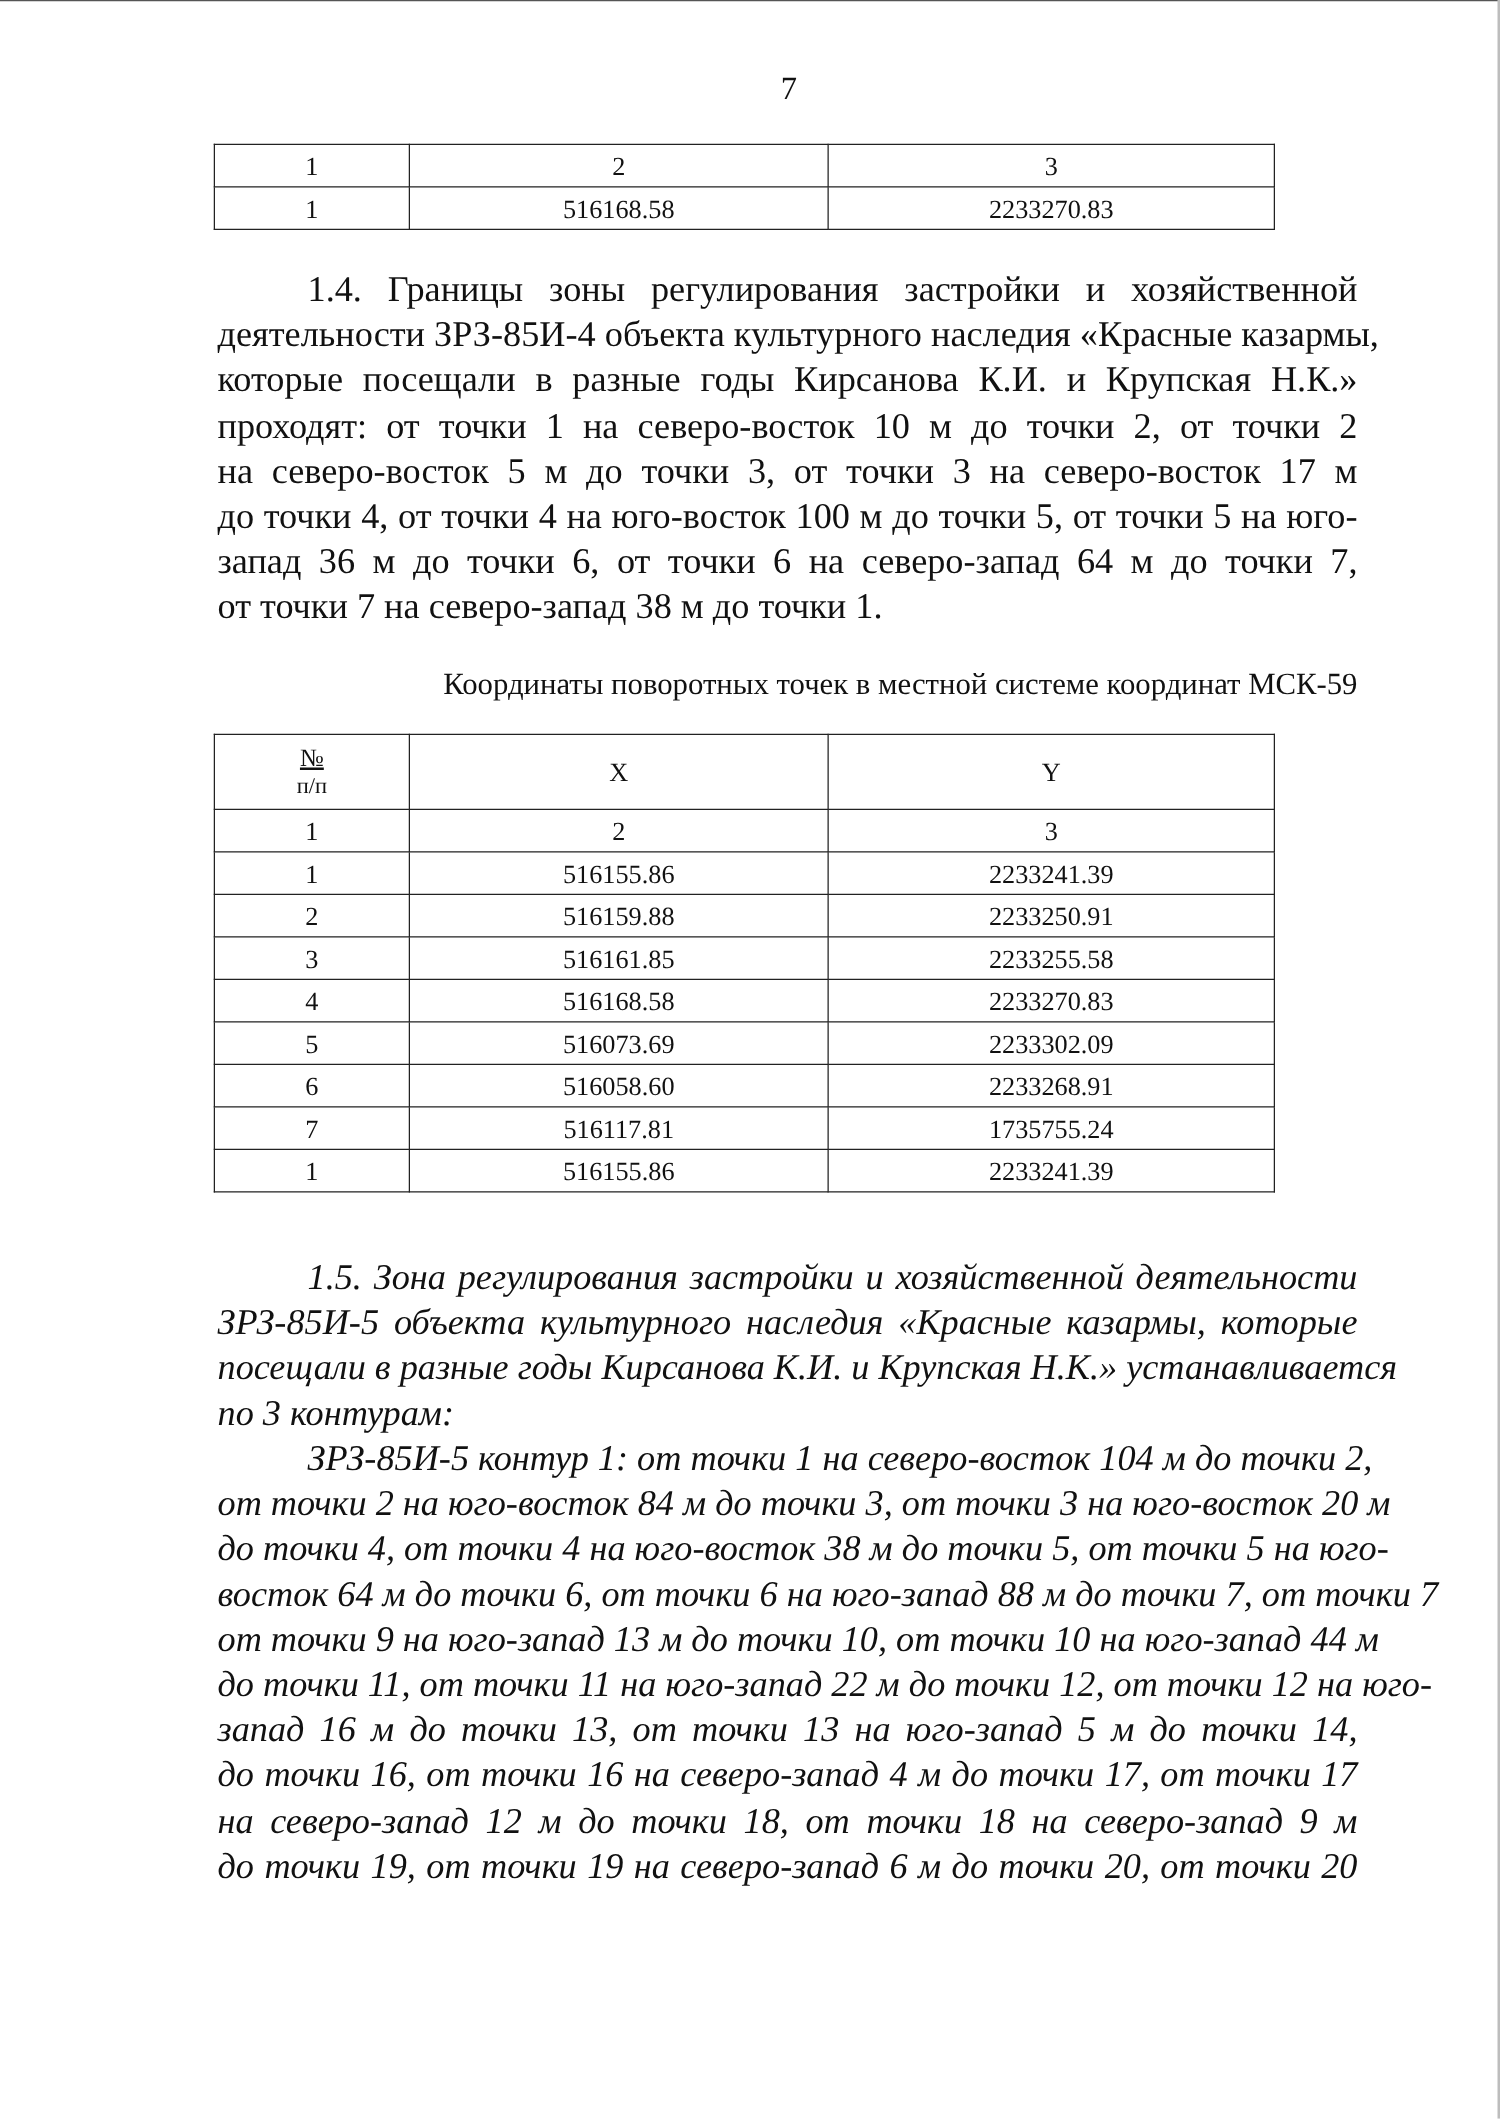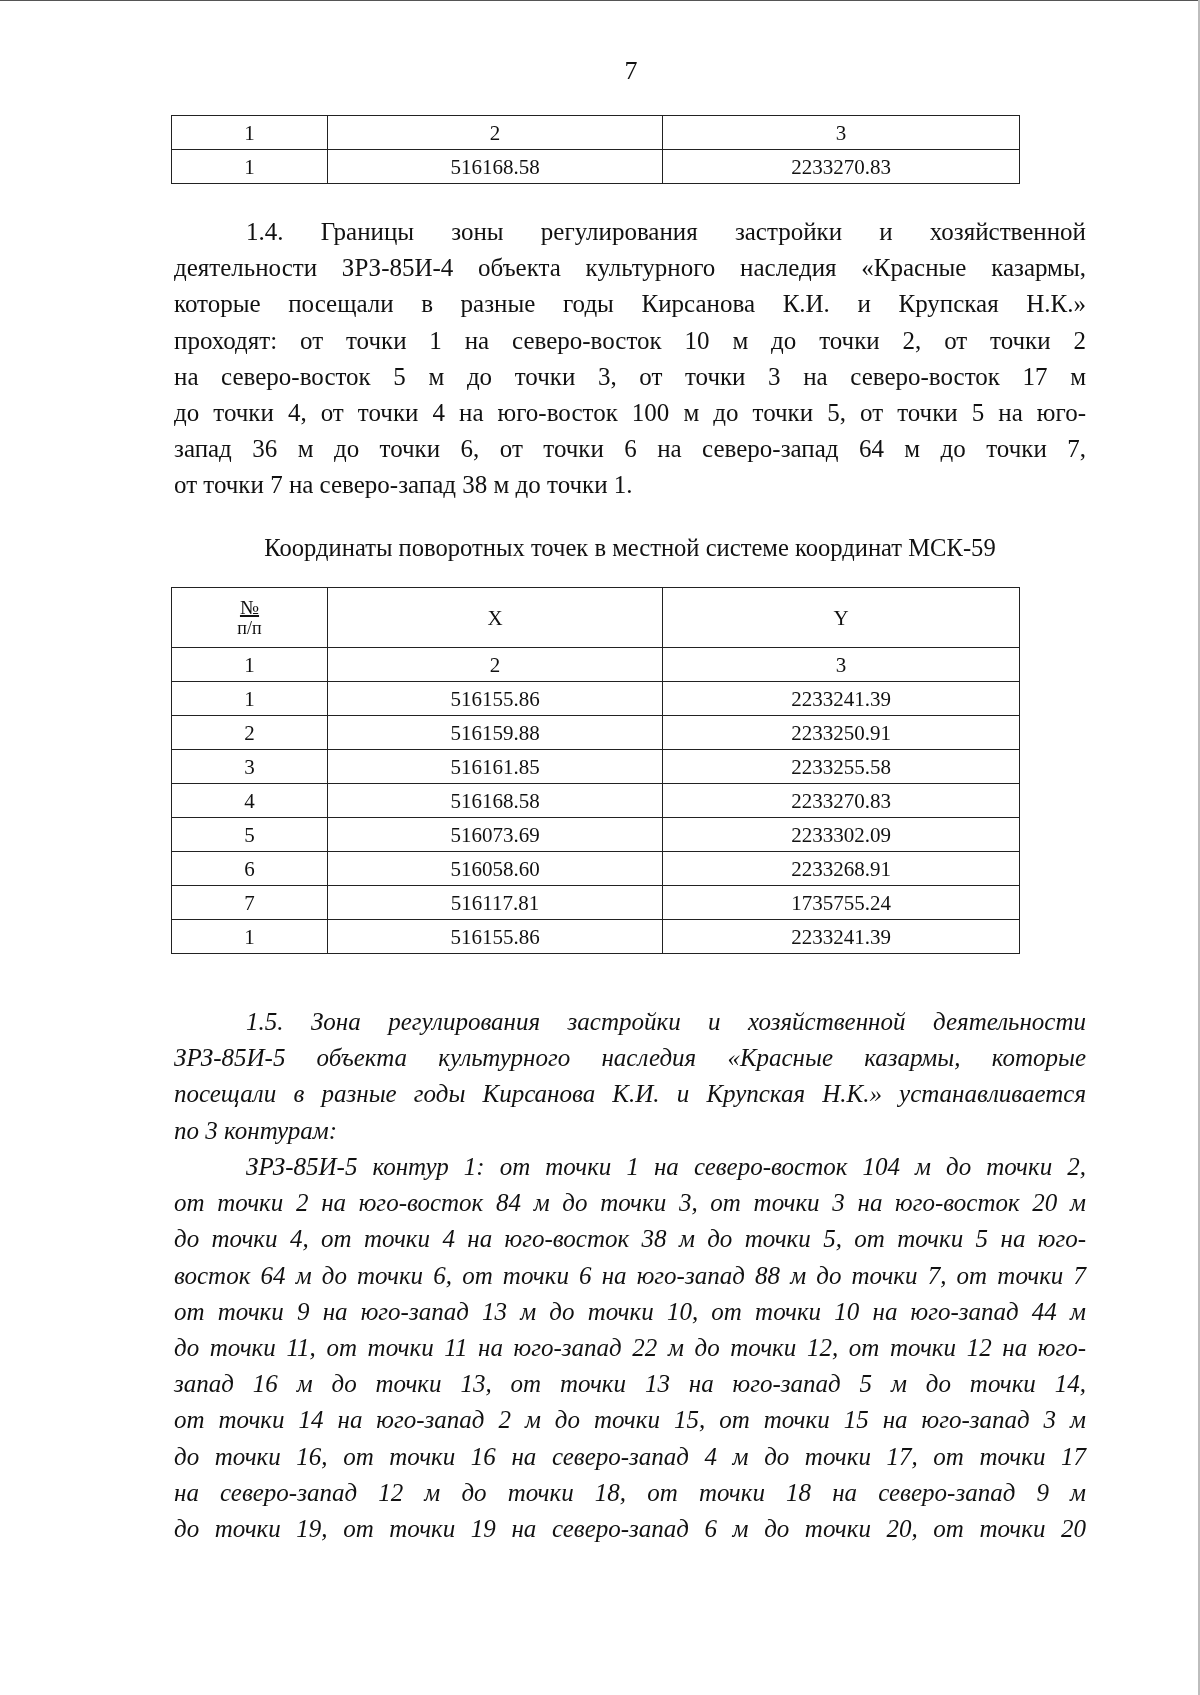--- a/index.html
+++ b/index.html
@@ -58,37 +58,37 @@
     .th-num-top { display: block; font-size: 20px; line-height: 20px; text-decoration: underline; }
     .th-num-bot { display: block; font-size: 18px; line-height: 22px; text-align: center; }
 
     #table-cont { top: 115px; }
     #table-main { top: 587px; }
 
     .para {
       position: absolute;
       left: 174px;
       width: 912px;
-      font-size: 25px;
+      font-size: 29px;
       line-height: 36.2px;
       text-align: justify;
       margin: 0;
     }
     .para .line {
       display: block;
       text-align: justify;
       text-align-last: justify;
       white-space: nowrap;
       height: 36.2px;
     }
     .para .line.last { text-align-last: left; }
     .para .line.indent { padding-left: 72px; }
 
     #para-14 { top: 214px; }
-    #caption { position: absolute; left: 174px; width: 912px; top: 532px; text-align: center; font-size: 24.6px; line-height: 32px; }
+    #caption { position: absolute; left: 174px; width: 912px; top: 532px; text-align: right; font-size: 24.6px; line-height: 32px; }
     #para-15 { top: 1004px; font-style: italic; }
     #para-contour { top: 1149px; font-style: italic; }
   </style>
 </head>
 <body>
 
 <div class="page-top-edge"></div>
 <div class="page-right-edge"></div>
 
 <div class="page-number">7</div>
@@ -197,17 +197,16 @@
 </div>
 
 <div class="para" id="para-contour">
   <span class="line indent">ЗРЗ-85И-5 контур 1: от точки 1 на северо-восток 104 м до точки 2,</span>
   <span class="line">от точки 2 на юго-восток 84 м до точки 3, от точки 3 на юго-восток 20 м</span>
   <span class="line">до точки 4, от точки 4 на юго-восток 38 м до точки 5, от точки 5 на юго-</span>
   <span class="line">восток 64 м до точки 6, от точки 6 на юго-запад 88 м до точки 7, от точки 7</span>
   <span class="line">от точки 9 на юго-запад 13 м до точки 10, от точки 10 на юго-запад 44 м</span>
   <span class="line">до точки 11, от точки 11 на юго-запад 22 м до точки 12, от точки 12 на юго-</span>
   <span class="line">запад 16 м до точки 13, от точки 13 на юго-запад 5 м до точки 14,</span>
-  <span class="line">от точки 14 на юго-запад 2 м до точки 15, от точки 15 на юго-запад 3 м</span>
   <span class="line">до точки 16, от точки 16 на северо-запад 4 м до точки 17, от точки 17</span>
   <span class="line">на северо-запад 12 м до точки 18, от точки 18 на северо-запад 9 м</span>
   <span class="line">до точки 19, от точки 19 на северо-запад 6 м до точки 20, от точки 20</span>
 </div>
 
 </body></html>

